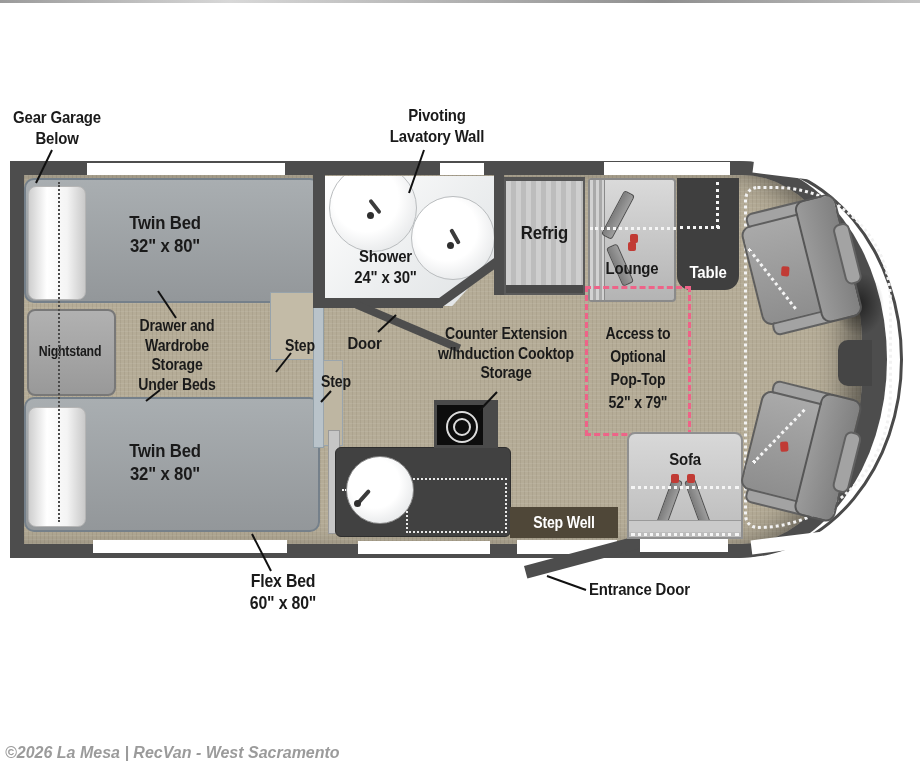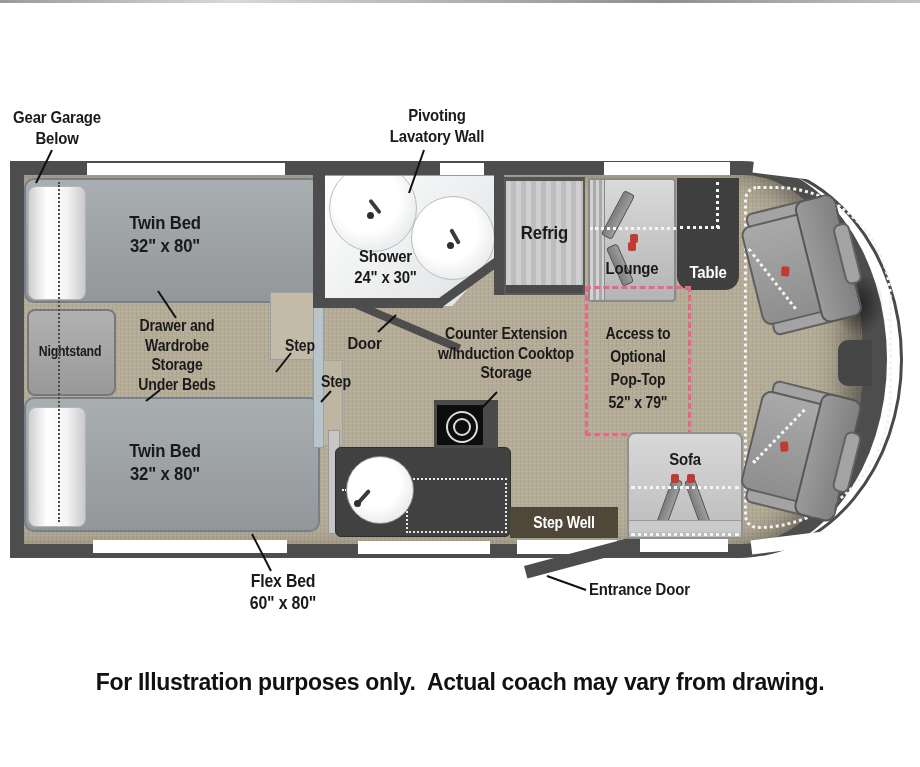--- a/index.html
+++ b/index.html
@@ -227,15 +227,14 @@
     <line x1="158" y1="291" x2="176" y2="318" stroke="#111" stroke-width="2"></line>
     <line x1="160" y1="390" x2="146" y2="401" stroke="#111" stroke-width="2"></line>
     <line x1="291" y1="353" x2="276" y2="372" stroke="#111" stroke-width="2"></line>
     <line x1="331" y1="391" x2="321" y2="402" stroke="#111" stroke-width="2"></line>
     <line x1="378" y1="332" x2="396" y2="315" stroke="#111" stroke-width="2"></line>
     <line x1="497" y1="392" x2="479" y2="411" stroke="#111" stroke-width="2"></line>
     <line x1="271" y1="571" x2="252" y2="534" stroke="#111" stroke-width="2"></line>
     <line x1="586" y1="590" x2="547" y2="576" stroke="#111" stroke-width="2"></line>
   </svg>
 
-  <div class="abs" style="left:0;top:669px;width:920px;text-align:center;font-weight:bold;font-size:23px;color:#111;
-              letter-spacing:-.3px;white-space:pre;">For Illustration purposes only.  Actual coach may vary from drawing.</div>
+  <div class="abs" style="left:5px;top:744px;font-weight:bold;font-style:italic;font-size:16px;color:#9b9b9b;">©2026 La Mesa | RecVan - West Sacramento</div>
 </div>
 
 </body></html>

